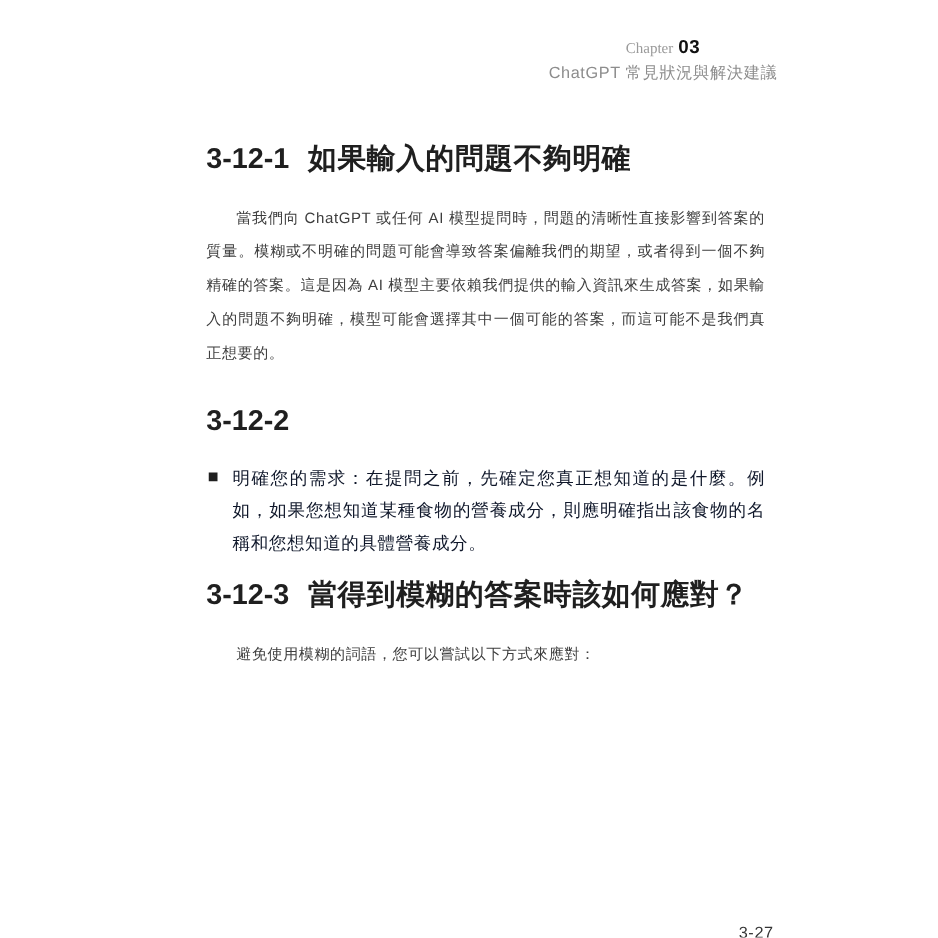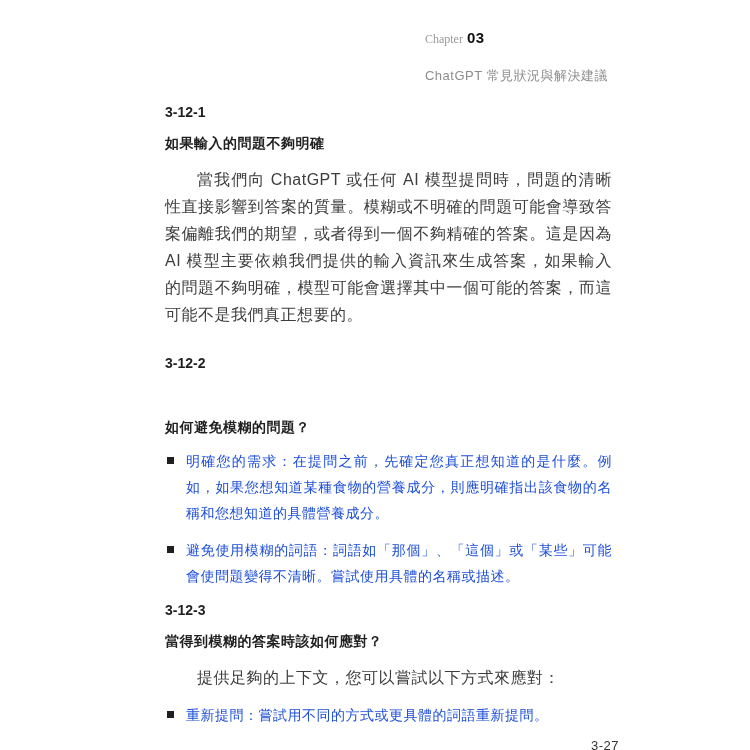--- a/index.html
+++ b/index.html
@@ -13,92 +13,91 @@
     position: relative;
     font-family: "Liberation Sans", "DejaVu Sans", sans-serif;
     color: #3d3d3d;
     overflow: hidden;
   }
 
   
   .page-header {
     position: absolute;
     top: 30px;
-    right: 142px;
-    text-align: left;
+    right: 128px;
+    text-align: center;
     line-height: 1;
   }
   .chapter-line {
     font-size: 12px;
     color: #9a9a9a;
     font-family: "Liberation Serif", "DejaVu Serif", serif;
   }
   .chapter-number {
     font-size: 15px;
     font-weight: bold;
     color: #111111;
     font-family: "Liberation Sans", "DejaVu Sans", sans-serif;
     margin-left: 4px;
     letter-spacing: 0.5px;
   }
   .chapter-title {
-    margin-top: 24px;
+    margin-top: 6px;
     font-size: 13px;
     color: #8d8d8d;
     letter-spacing: 0.5px;
   }
 
   
   .content {
     position: absolute;
     left: 165px;
     top: 92px;
     width: 447px;
   }
 
   .section-heading {
     display: flex;
     align-items: baseline;
     gap: 15px;
-    font-size: 14px;
+    font-size: 23px;
     font-weight: bold;
     color: #1f1f1f;
     letter-spacing: 0.5px;
-    flex-direction: column;
   }
   .section-heading .sec-num {
     font-family: "Liberation Sans", "DejaVu Sans", sans-serif;
     letter-spacing: 0;
   }
   .heading-2 { margin-top: 27px; gap: 48px; }
   .heading-3 { margin-top: 13px; }
 
   .para {
     margin: 13px 0 0 0;
-    font-size: 16px;
+    font-size: 12px;
     line-height: 27px;
     text-align: justify;
     text-indent: 2em;
     color: #3d3d3d;
     letter-spacing: 0.5px;
   }
 
   ul.bullets {
     list-style: none;
     margin: 6px 0 0 0;
     padding: 0;
   }
   ul.bullets li {
     position: relative;
     padding-left: 21px;
     margin-top: 11px;
     font-size: 14px;
     line-height: 26px;
     text-align: justify;
-    color: #1d4ed8;
+    color: #0f172a;
     letter-spacing: 0.5px;
   }
   ul.bullets li .sq {
     position: absolute;
     left: 2px;
     top: 9px;
     width: 7px;
     height: 7px;
     background: #1f1f1f;
   }
@@ -126,32 +125,29 @@
 <main class="content">
 
   <h2 class="section-heading">
     <span class="sec-num">3-12-1</span>
     <span class="sec-title">如果輸入的問題不夠明確</span>
   </h2>
   <p class="para">當我們向 ChatGPT 或任何 AI 模型提問時，問題的清晰性直接影響到答案的質量。模糊或不明確的問題可能會導致答案偏離我們的期望，或者得到一個不夠精確的答案。這是因為 AI 模型主要依賴我們提供的輸入資訊來生成答案，如果輸入的問題不夠明確，模型可能會選擇其中一個可能的答案，而這可能不是我們真正想要的。</p>
 
   <h2 class="section-heading heading-2">
     <span class="sec-num">3-12-2</span>
-    <span class="sec-title">如何避免模糊的問題？</span>
   </h2>
   <ul class="bullets">
     <li><span class="sq"></span><span>明確您的需求：在提問之前，先確定您真正想知道的是什麼。例如，如果您想知道某種食物的營養成分，則應明確指出該食物的名稱和您想知道的具體營養成分。</span></li>
-    <li><span class="sq"></span><span>避免使用模糊的詞語：詞語如「那個」、「這個」或「某些」可能會使問題變得不清晰。嘗試使用具體的名稱或描述。</span></li>
   </ul>
 
   <h2 class="section-heading heading-3">
     <span class="sec-num">3-12-3</span>
     <span class="sec-title">當得到模糊的答案時該如何應對？</span>
   </h2>
-  <p class="para">提供足夠的上下文，您可以嘗試以下方式來應對：</p>
+  <p class="para">避免使用模糊的詞語，您可以嘗試以下方式來應對：</p>
   <ul class="bullets">
-    <li><span class="sq"></span><span>重新提問：嘗試用不同的方式或更具體的詞語重新提問。</span></li>
     <li></li>
   </ul>
 
 </main>
 
 <div class="page-number">3-27</div>
 
 </body></html>

